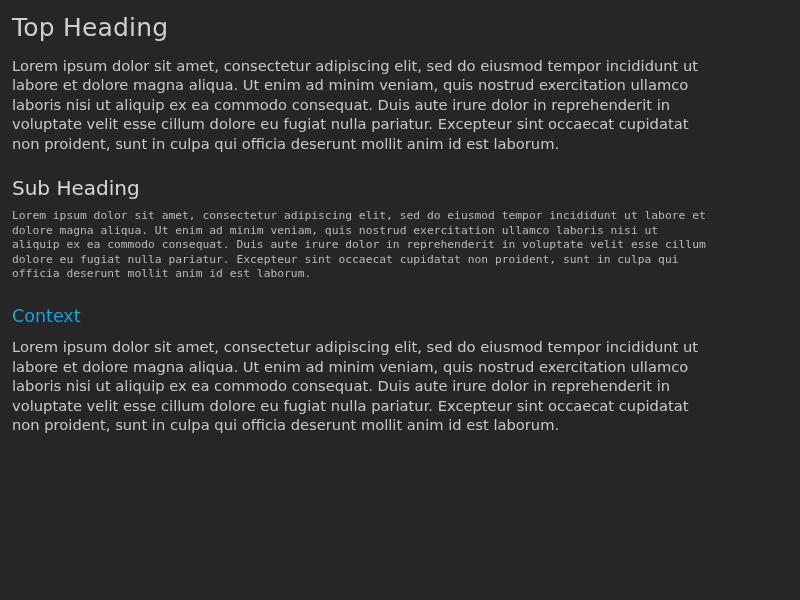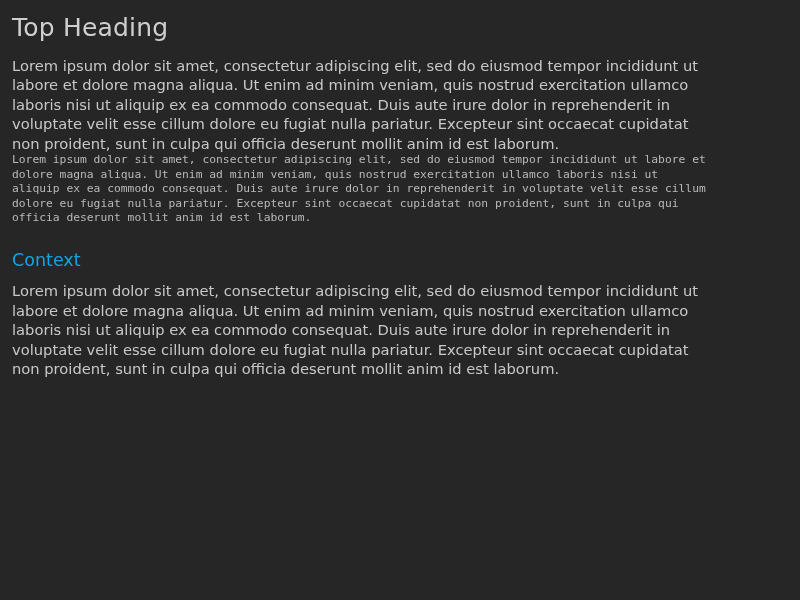--- a/index.html
+++ b/index.html
@@ -67,20 +67,21 @@
 </style>
 </head>
 <body>
 
 <div class="page">
 
   <h1 class="top-heading">Top Heading</h1>
 
   <p class="body-text">Lorem ipsum dolor sit amet, consectetur adipiscing elit, sed do eiusmod tempor incididunt ut labore et dolore magna aliqua. Ut enim ad minim veniam, quis nostrud exercitation ullamco laboris nisi ut aliquip ex ea commodo consequat. Duis aute irure dolor in reprehenderit in voluptate velit esse cillum dolore eu fugiat nulla pariatur. Excepteur sint occaecat cupidatat non proident, sunt in culpa qui officia deserunt mollit anim id est laborum.</p>
 
+  <h2 class="sub-heading">Sub Heading</h2>
 
   <p class="mono-text">Lorem ipsum dolor sit amet, consectetur adipiscing elit, sed do eiusmod tempor incididunt ut labore et dolore magna aliqua. Ut enim ad minim veniam, quis nostrud exercitation ullamco laboris nisi ut aliquip ex ea commodo consequat. Duis aute irure dolor in reprehenderit in voluptate velit esse cillum dolore eu fugiat nulla pariatur. Excepteur sint occaecat cupidatat non proident, sunt in culpa qui officia deserunt mollit anim id est laborum.</p>
 
   <h3 class="context-heading">Context</h3>
 
   <p class="body-text">Lorem ipsum dolor sit amet, consectetur adipiscing elit, sed do eiusmod tempor incididunt ut labore et dolore magna aliqua. Ut enim ad minim veniam, quis nostrud exercitation ullamco laboris nisi ut aliquip ex ea commodo consequat. Duis aute irure dolor in reprehenderit in voluptate velit esse cillum dolore eu fugiat nulla pariatur. Excepteur sint occaecat cupidatat non proident, sunt in culpa qui officia deserunt mollit anim id est laborum.</p>
 
   <div class="spacer"></div>
 
 </div>

